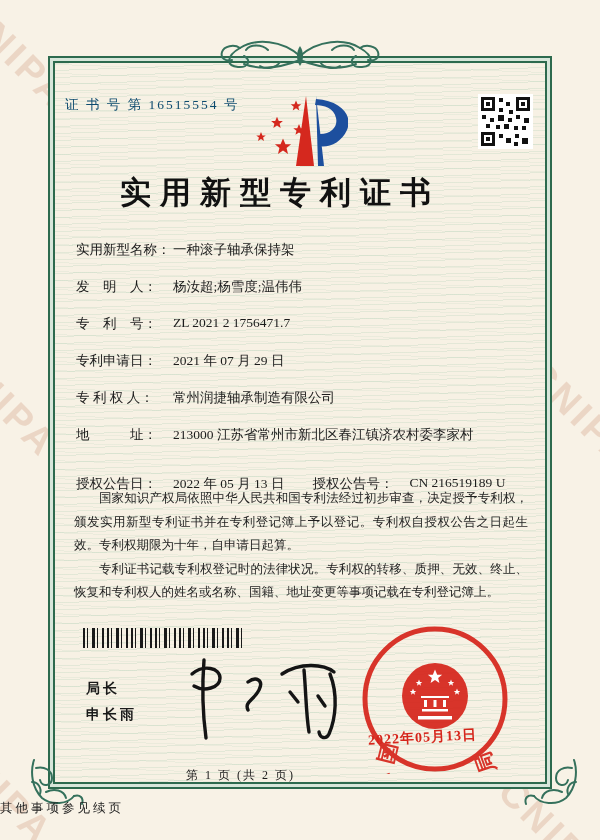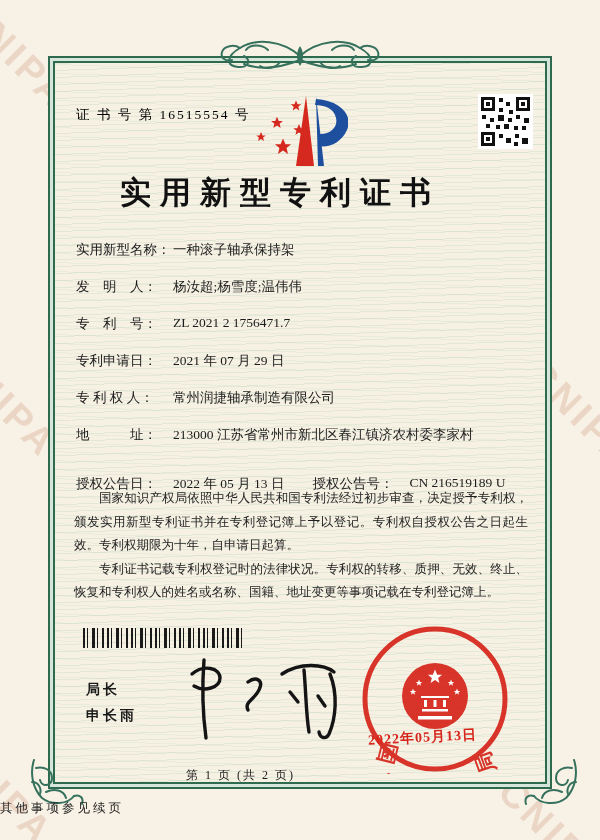--- a/index.html
+++ b/index.html
@@ -30,22 +30,22 @@
       repeating-linear-gradient(178deg, rgba(146,193,162,0.20) 0 1px, rgba(0,0,0,0) 1px 7px),
       repeating-linear-gradient(182deg, rgba(146,193,162,0.12) 0 1px, rgba(0,0,0,0) 1px 9px),
       #f7f1e4;
   }
   .ornament-top { position:absolute; left:210px; top:36px; }
   .ornament-corner { position:absolute; top:754px; }
   .ornament-corner.left { left:28px; }
   .ornament-corner.right { left:522px; transform:scale(-1,1); }
   
   .cert-no {
-    position:absolute; left:76px; top:96px;
-    font-size:13.5px; letter-spacing:2px; color:#000000;margin-top:10px;
+    position:absolute; left:65px; top:96px;
+    font-size:13.5px; letter-spacing:2px; color:#0c4a6e;
   }
   .logo { position:absolute; left:252px; top:92px; }
   .qr { position:absolute; left:478px; top:94px; }
   .title {
     position:absolute; left:0; top:172px; width:560px;
     text-align:center; font-size:31px; font-weight:bold;
     letter-spacing:9px; color:#111;
   }
   
   .fields { position:absolute; left:76px; top:241px; width:452px; }
@@ -64,21 +64,21 @@
     background:repeating-linear-gradient(90deg,
       #1a1a1a 0 2px, transparent 2px 4px,
       #1a1a1a 4px 5px, transparent 5px 9px,
       #1a1a1a 9px 12px, transparent 12px 14px,
       #1a1a1a 14px 15px, transparent 15px 19px,
       #1a1a1a 19px 21px, transparent 21px 24px);
   }
   
   .director {
     position:absolute; left:86px; top:676px;
-    font-family:Liberation Sans, sans-serif;
+    font-family:Liberation Serif, serif;
     font-weight:600; font-size:14px; letter-spacing:3px;
     line-height:26px; color:#1b1b1b;
   }
   .signature { position:absolute; left:182px; top:646px; }
   
   .seal { position:absolute; left:360px; top:624px; opacity:0.93; }
   .seal-date {
     position:absolute; left:368px; top:728px; width:140px;
     color:#d6261c; font-weight:bold; font-size:14px; letter-spacing:1px;
     transform:rotate(-3deg); white-space:nowrap;

